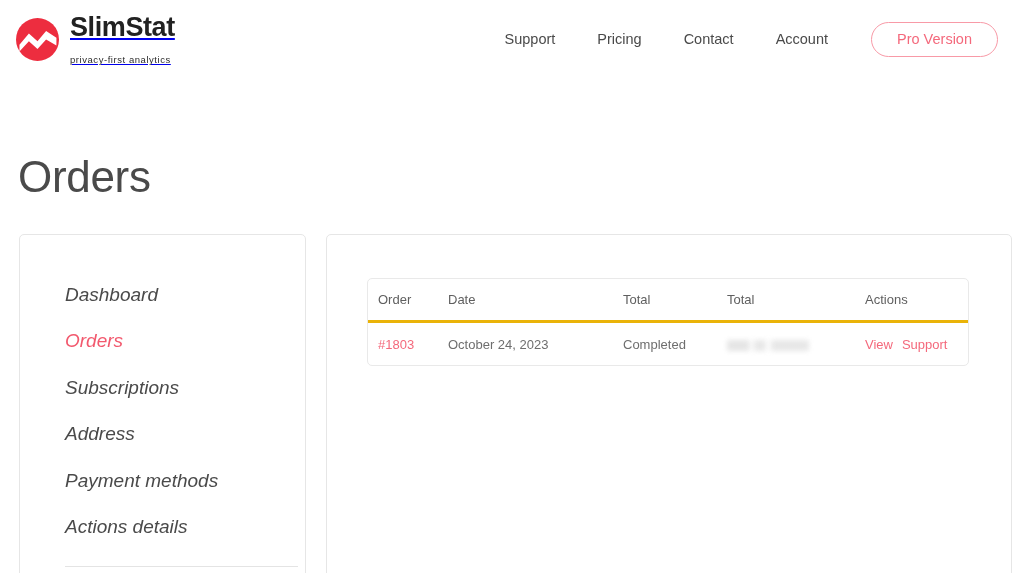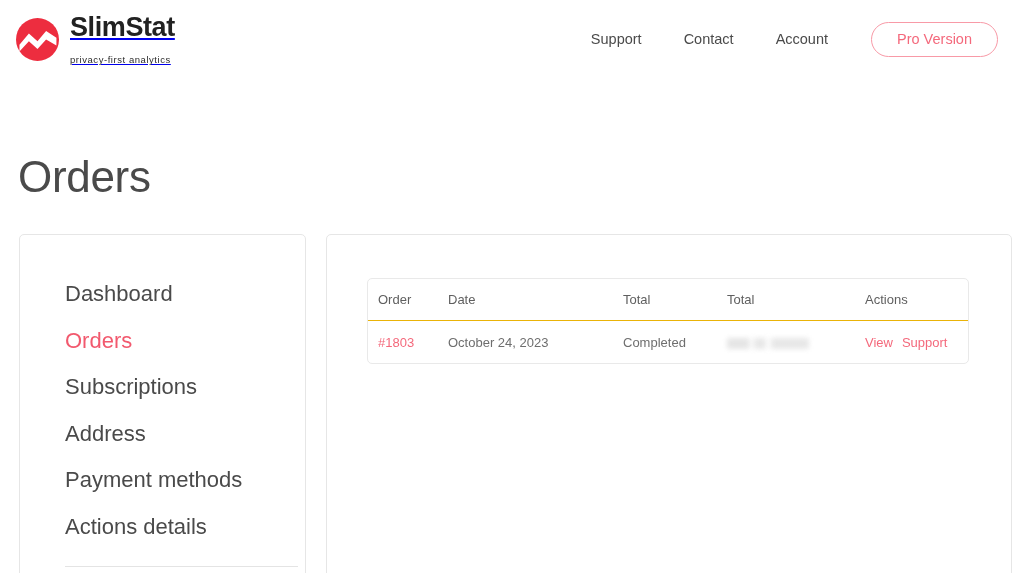--- a/index.html
+++ b/index.html
@@ -126,24 +126,25 @@
     margin: 0;
     padding: 0;
   }
   .sidebar-item {
     padding: 0 0 0 45px;
     height: 46.5px;
     display: flex;
     align-items: center;
   }
   .sidebar-link {
-    font-size: 22px;
+    font-size: 19px;
     color: #4a4a4a;
     text-decoration: none;
     line-height: 1;
+    font-style: italic;
   }
   .sidebar-item.is-active .sidebar-link {
     color: #f2596e;
   }
   .sidebar-divider {
     position: absolute;
     left: 45px;
     width: 233px;
     top: 323px;
     height: 1px;
@@ -178,21 +179,21 @@
   table.orders-table td {
     text-align: left;
     padding: 0;
     font-weight: 400;
     vertical-align: middle;
   }
   table.orders-table thead th {
     height: 41px;
     font-size: 13px;
     color: #5f5f5f;
-    border-bottom: 1px solid #eab308;
+    border-bottom: 3px solid #eab308;
   }
   table.orders-table tbody td {
     height: 42px;
     font-size: 13px;
     color: #6e6e6e;
   }
   .col-order   { width: 70px;  padding-left: 10px !important; }
   .col-date    { width: 175px; }
   .col-status  { width: 104px; }
   .col-total   { width: 138px; }
@@ -242,20 +243,21 @@
       </svg>
     </span>
     <span class="brand-text">
       <span class="brand-name">SlimStat</span>
       <span class="brand-tagline">privacy-first analytics</span>
     </span>
   </a>
 
   <nav class="main-nav">
     <a class="nav-link" href="#">Support</a>
+    <a class="nav-link" href="#">Pricing</a>
     <a class="nav-link" href="#">Contact</a>
     <a class="nav-link" href="#">Account</a>
     <button class="pro-button" type="button">Pro Version</button>
   </nav>
 
 </header>
 
 <h1 class="page-title">Orders</h1>
 
 <div class="account-layout">

